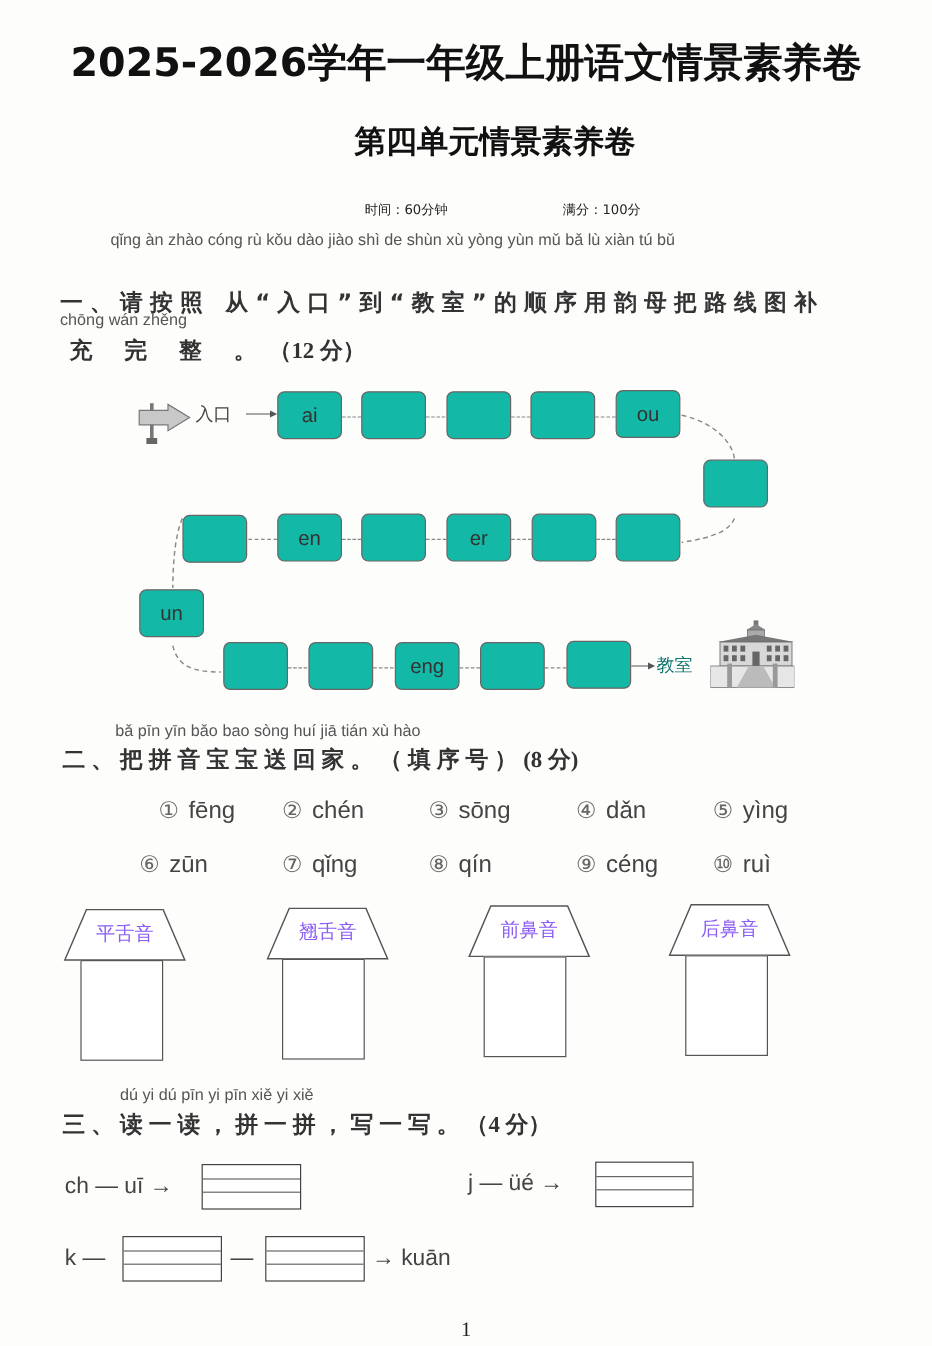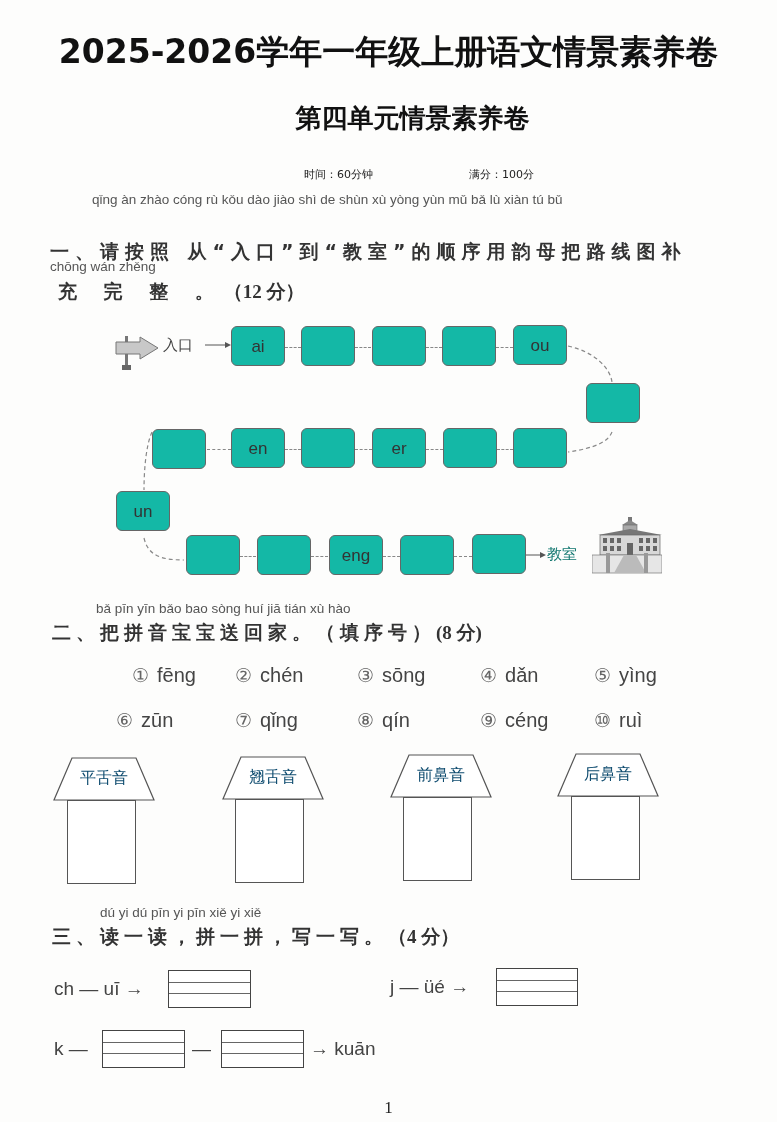--- a/index.html
+++ b/index.html
@@ -26,21 +26,21 @@
     position:absolute; width:54px; height:40px; border:1.3px solid #666; border-radius:6px;
     background:#14b8a6; text-align:center; line-height:40px; font-size:17px; color:#333;
     font-family:"Liberation Sans", sans-serif; box-sizing:border-box;
   }
   .dash { position:absolute; border-top:1.3px dashed #888; height:0; }
   .opt { position:absolute; font-size:20px; color:#444; font-family:"Liberation Sans", sans-serif; white-space:nowrap; }
   .opt .num { font-size:19px; color:#666; margin-right:8px; }
   .house { position:absolute; width:110px; height:130px; }
   .house .roof-label {
     position:absolute; top:12px; left:0; width:100%; text-align:center;
-    font-size:16px; color:#0c4a6e; font-family:"DejaVu Serif", serif;
+    font-size:16px; color:#8b5cf6; font-family:"DejaVu Serif", serif;
   }
   .house .body {
     position:absolute; top:43px; left:15px; width:66px; height:82px;
     border:1.3px solid #555; background:#fff;
   }
   .wbox { position:absolute; width:80px; height:36px; border:1.5px solid #444; box-sizing:border-box; background:#fff; }
   .wbox .l1, .wbox .l2 { position:absolute; left:0; right:0; height:0; border-top:1px solid #666; }
   .wbox .l1 { top:11px; } .wbox .l2 { top:22px; }
   .formula { position:absolute; font-size:19px; color:#444; font-family:"Liberation Sans", sans-serif; white-space:nowrap; }
   .page-num { left:0; width:777px; top:1098px; text-align:center; font-family:"Liberation Serif", serif; font-size:17px; color:#222; }

